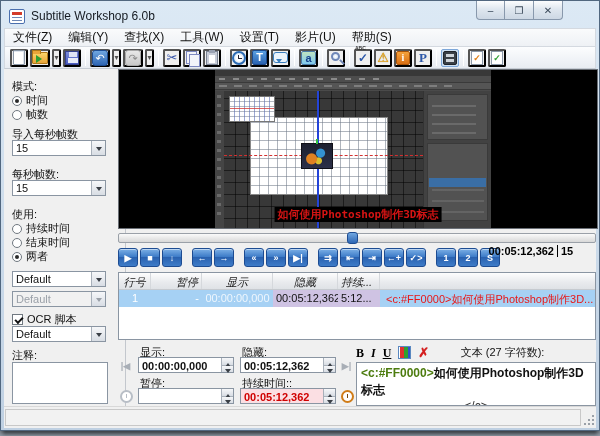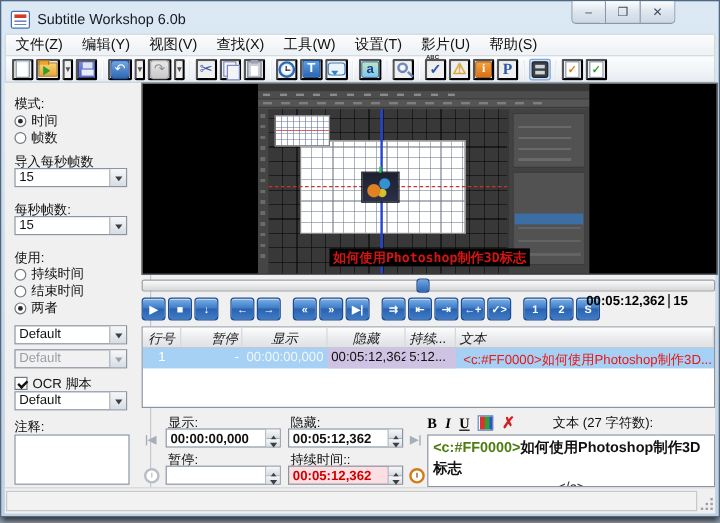--- a/index.html
+++ b/index.html
@@ -223,21 +223,20 @@
   </div>
   <div class="win-controls">
     <button class="wbtn first">–</button>
     <button class="wbtn">❐</button>
     <button class="wbtn last">✕</button>
   </div>
 
   <div class="menubar">
     <span class="menu-item">文件(Z)</span>
     <span class="menu-item">编辑(Y)</span>
-    <span class="menu-item">视图(V)</span>
     <span class="menu-item">查找(X)</span>
     <span class="menu-item">工具(W)</span>
     <span class="menu-item">设置(T)</span>
     <span class="menu-item">影片(U)</span>
     <span class="menu-item">帮助(S)</span>
   </div>
 
   <div class="toolbar">
     <button class="tbtn">
           <span class="i-page"></span>
@@ -423,21 +422,20 @@
         </div>
       </div>
 
       <div class="sub-table">
         <div class="thead">
           <span class="th c0">行号</span>
           <span class="th c1">暂停</span>
           <span class="th c2">显示</span>
           <span class="th c3">隐藏</span>
           <span class="th c4">持续...</span>
-          <span class="th c5">文本</span>
         </div>
         <div class="trow-data">
           <span class="td c0">1</span>
           <span class="td c1">-</span>
           <span class="td c2">00:00:00,000</span>
           <span class="td c3">00:05:12,362</span>
           <span class="td c4">5:12...</span>
           <span class="td c5">&lt;c:#FF0000&gt;如何使用Photoshop制作3D...</span>
         </div>
       </div>

